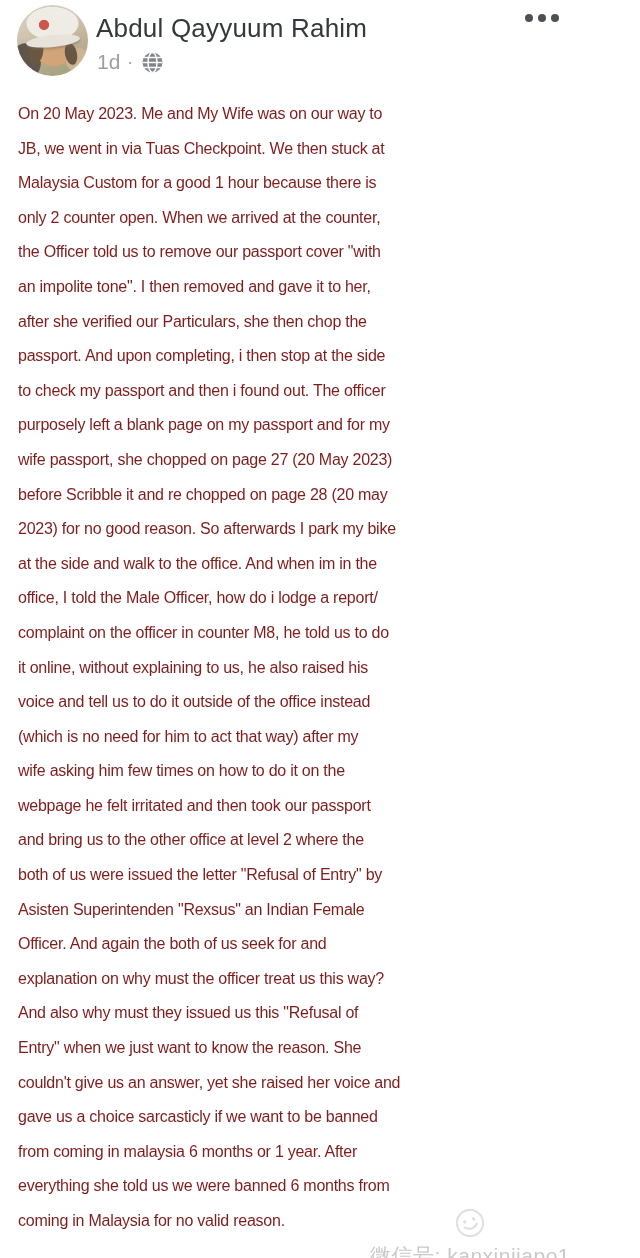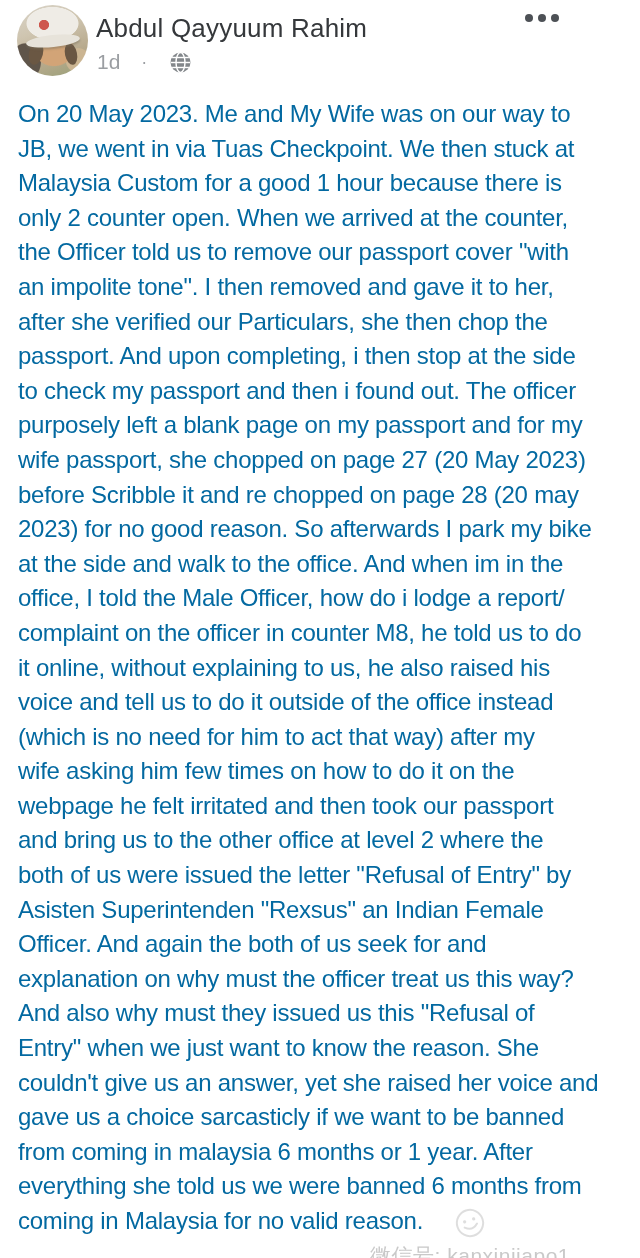--- a/index.html
+++ b/index.html
@@ -53,21 +53,21 @@
     font-weight: 300;
     letter-spacing: .2px;
     color: #35383b;
     cursor: pointer;
     white-space: nowrap;
   }
   .meta-row {
     position: absolute;
     left: 97px; top: 50px;
     display: flex; align-items: center;
-    gap: 21px;
+    gap: 7px;
     color: #9b9ea2;
     font-size: 21px;
     font-weight: 300;
     cursor: pointer;
   }
   .meta-dot { font-size: 18px; color: #9b9ea2; }
   .globe { width: 21px; height: 21px; display: block; margin-left: 2px; }
 
   .menu-btn {
     position: absolute;
@@ -81,25 +81,25 @@
     background: #4d5156;
     border-radius: 50%;
     display: block;
   }
 
   
   .post-body {
     position: absolute;
     left: 18px; top: 97px;
     width: 616px;
-    font-size: 24px;
+    font-size: 16px;
     font-weight: 300;
     letter-spacing: -0.25px;
     line-height: 34.6px;
-    color: #0369a1;
+    color: #7f1d1d;
     white-space: pre;
     overflow: hidden;
   }
 
   
   .watermark {
     position: absolute;
     right: 10px; top: 1208px;
     display: flex; align-items: center;
     gap: 4px;

